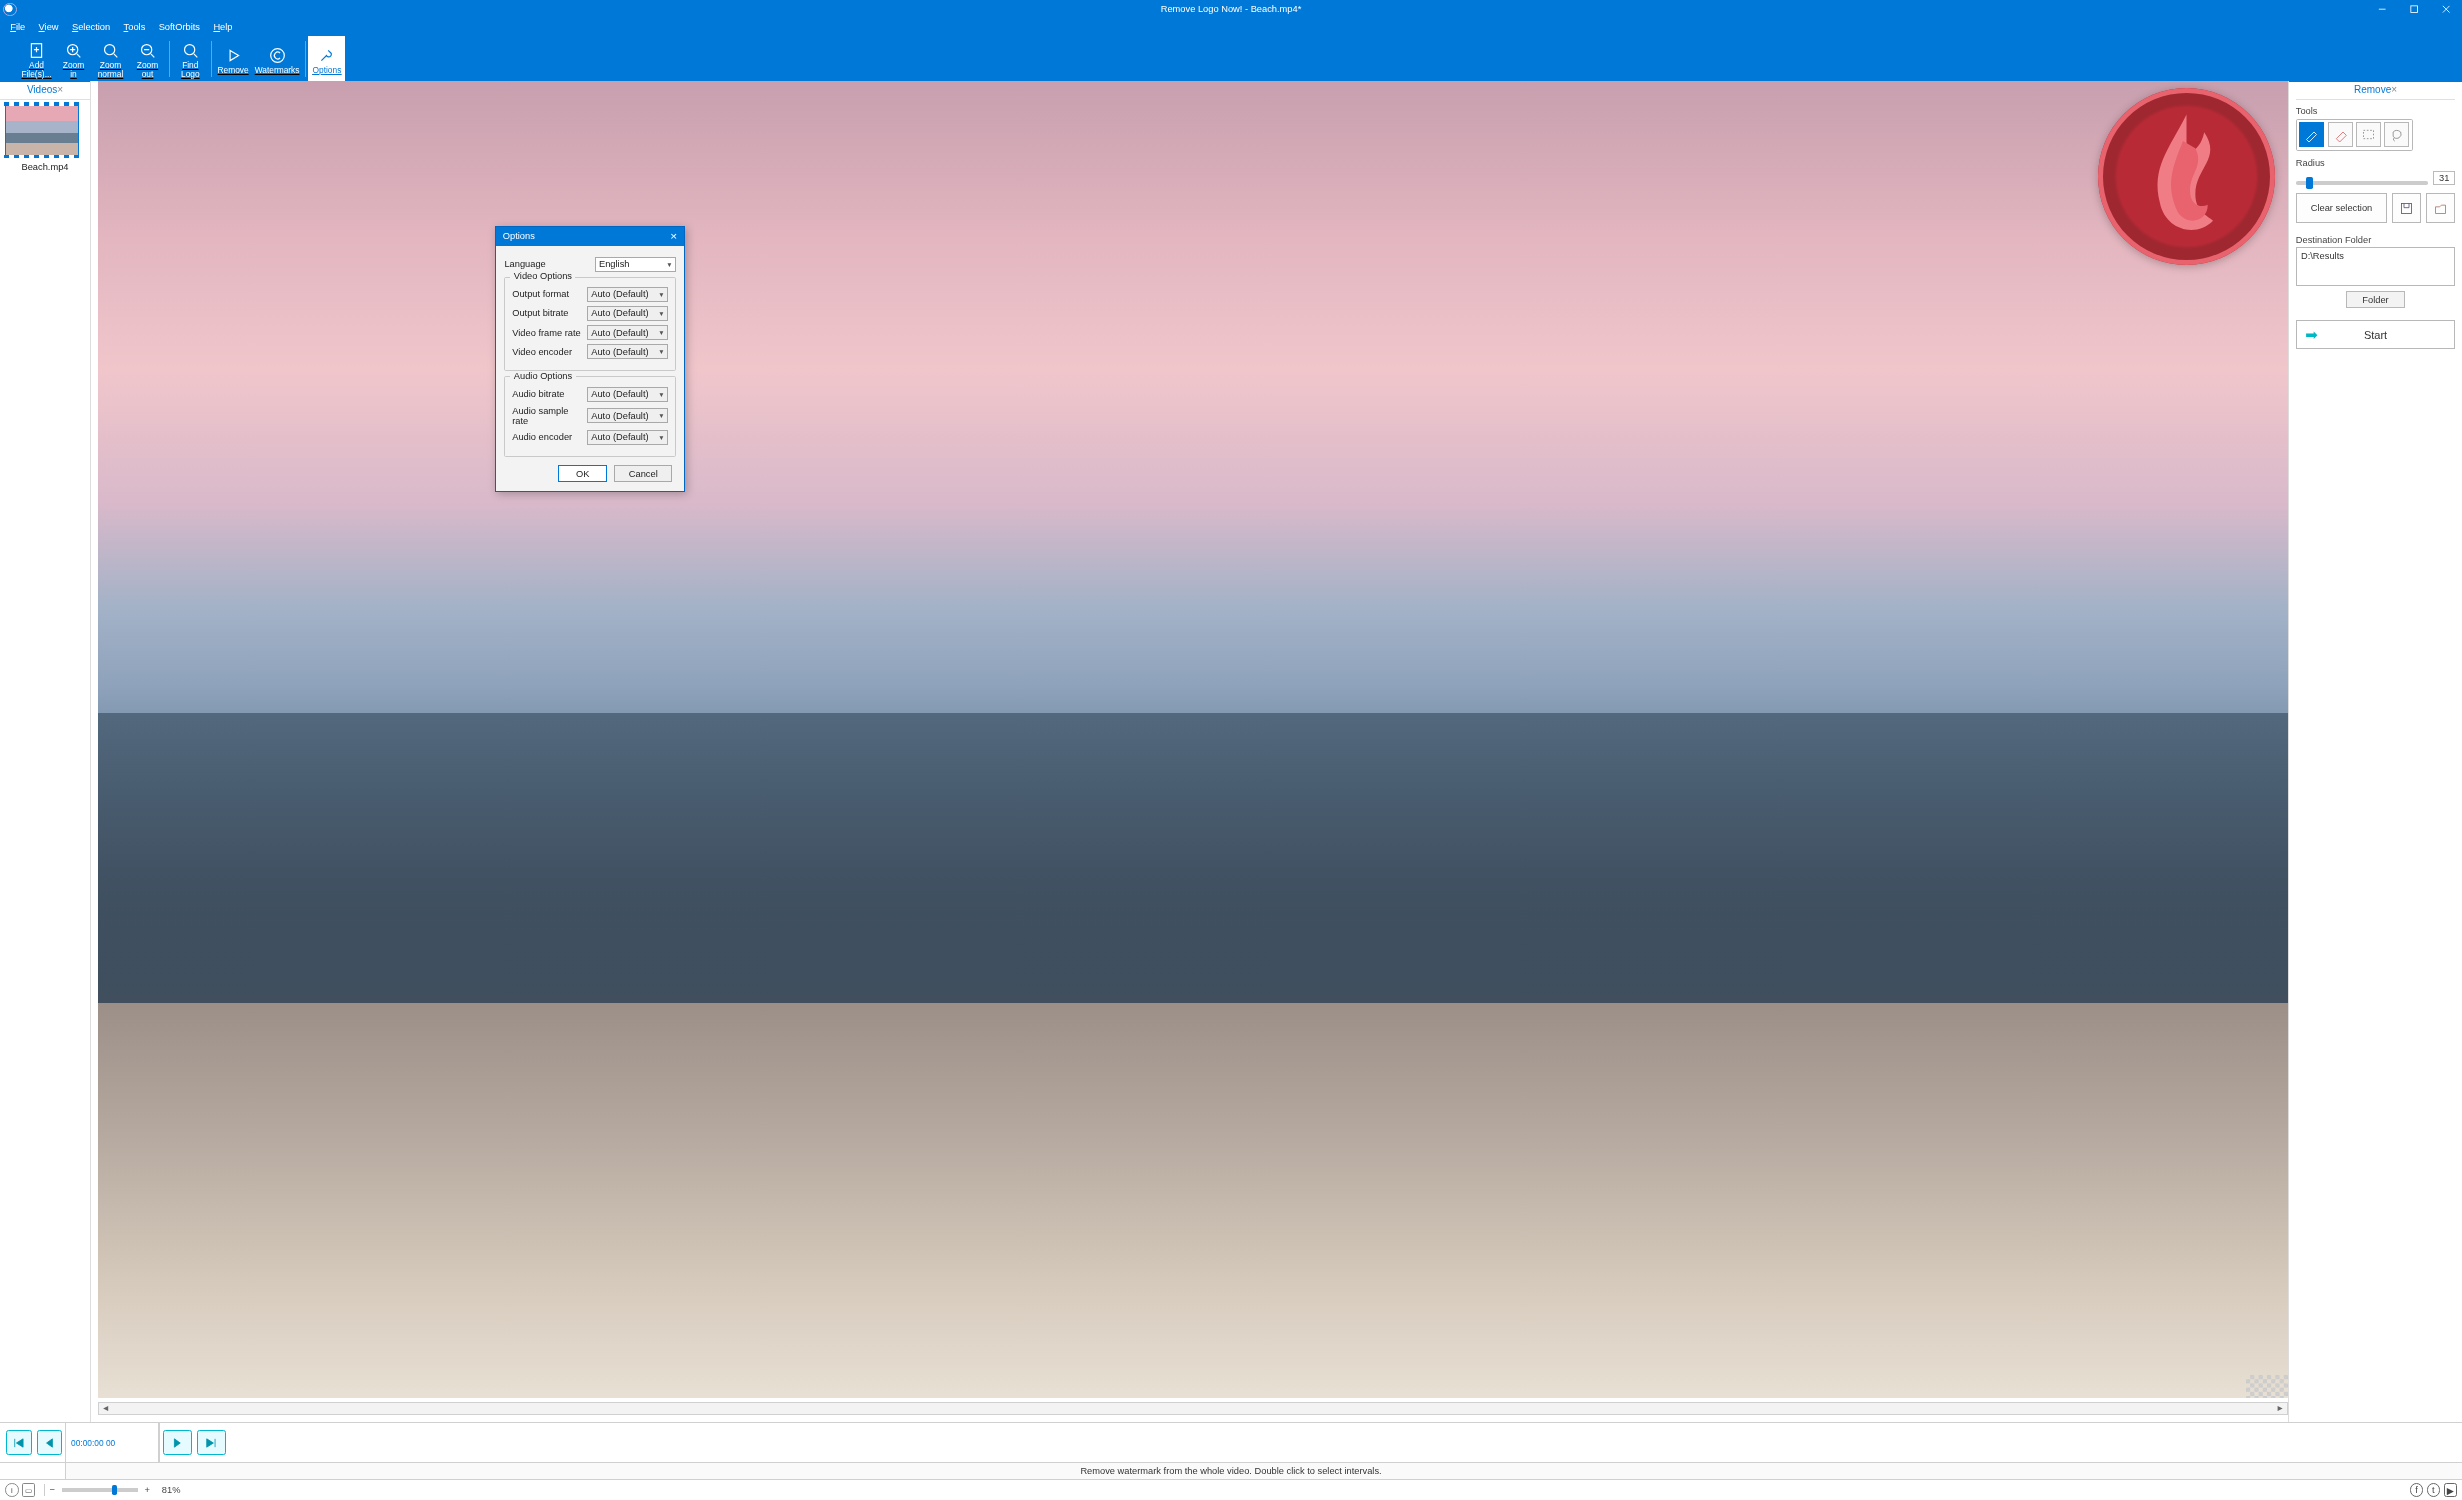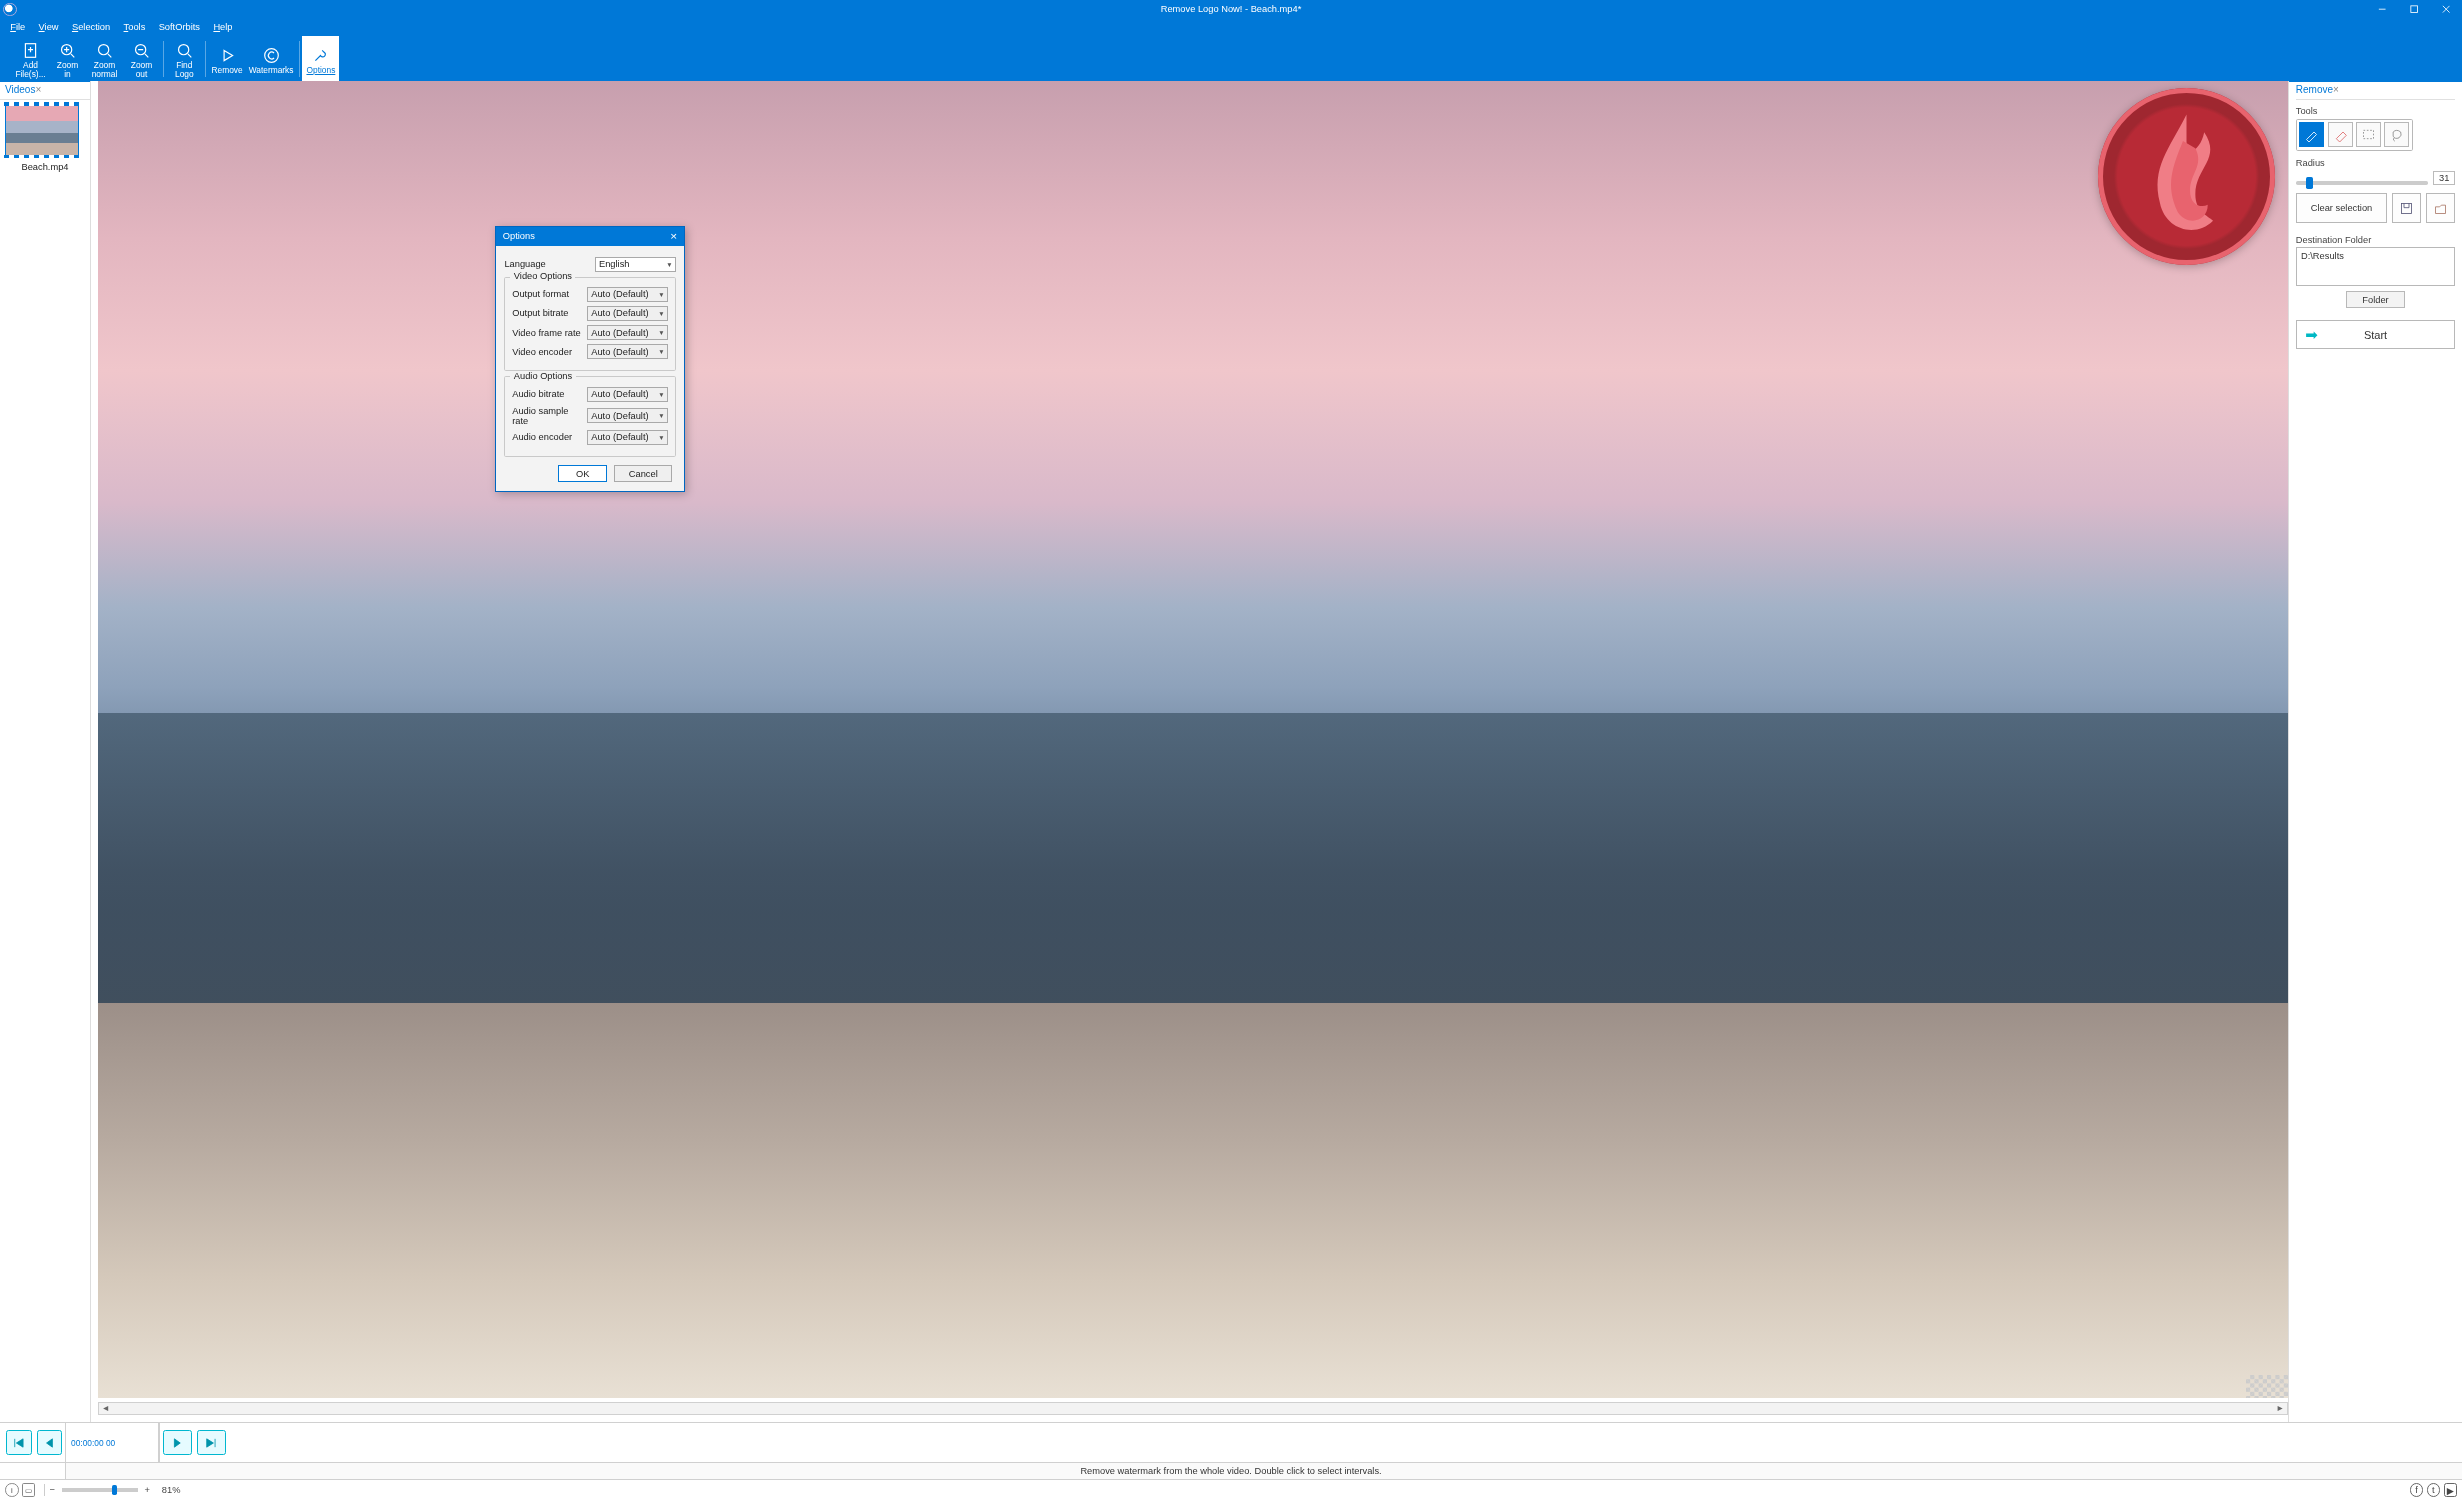--- a/index.html
+++ b/index.html
@@ -12,37 +12,37 @@
 .win-controls { margin-left: auto; display: flex; }
 .win-controls div { width: 32px; height: 18.6px; display:flex; align-items:center; justify-content:center; }
 .win-controls svg { stroke:#fff; fill:none; }
 
 
 .menubar { height: 17px; background:#0078d7; color:#fff; display:flex; align-items:center; font-size:9.3px; padding-left:6px; gap:5px; }
 .menubar span { padding:0 4.2px; }
 .menubar span u { text-decoration: underline; }
 
 
-.toolbar { height: 46px; background:#0078d7; display:flex; align-items:stretch; padding-left:12px; }
+.toolbar { height: 46px; background:#0078d7; display:flex; align-items:stretch; padding-left:18px;text-decoration:underline; }
 .tool-btn { width: 37px; display:flex; flex-direction:column; align-items:center; justify-content:center; color:#fff; font-size:8.4px; line-height:9.3px; text-align:center; padding-top:3.4px; }
 .tool-btn.wide { width: 51px; }
 .tool-btn.active { background:#fff; color:#0078d7; }
 .tool-btn .icon { height:20px; display:flex; align-items:center; justify-content:center; }
 .tool-btn .icon svg { stroke:#fff; fill:none; stroke-width:1.4; }
 .tool-btn.active .icon svg { stroke:#0078d7; }
 .tool-btn span.lbl { display:block; white-space:pre-line; }
 .tool-btn.active span.lbl { text-decoration: underline; }
 .tool-sep { width:0.8px; background: rgba(255,255,255,.35); margin:5px 2.5px; }
 
 
 .workarea { position:absolute; top:81px; bottom:78px; left:0; right:0; display:flex; }
 
 
 .videos-panel { width:91px; border-right:0.8px solid #ddd; display:flex; flex-direction:column; }
-.panel-header { height:18.6px; display:flex; align-items:center; justify-content:flex-start; padding:0 5px; font-size:10px; color:#0078d7; border-bottom:0.8px solid #e0e0e0; }
+.panel-header { height:18.6px; display:flex; align-items:center; justify-content:center; padding:0 5px; font-size:10px; color:#0078d7; border-bottom:0.8px solid #e0e0e0; }
 .panel-header .x { color:#888; font-size:10px; }
 .thumb { margin:5px; }
 .thumb .img { width:74px; height:51px; border:1.7px solid #0078d7;
   background:
     linear-gradient(#e6a8b4 0 30%, #a7b3c8 30% 55%, #6a7e92 55% 75%, #c8b4a8 75% 100%);
   position:relative; }
 .thumb .img::before { content:""; position:absolute; top:-3.4px; left:-1.7px; right:-1.7px; height:3.4px;
   background: repeating-linear-gradient(90deg,#0078d7 0 5px,#fff 5px 10px); }
 .thumb .img::after { content:""; position:absolute; bottom:-3.4px; left:-1.7px; right:-1.7px; height:3.4px;
   background: repeating-linear-gradient(90deg,#0078d7 0 5px,#fff 5px 10px); }

